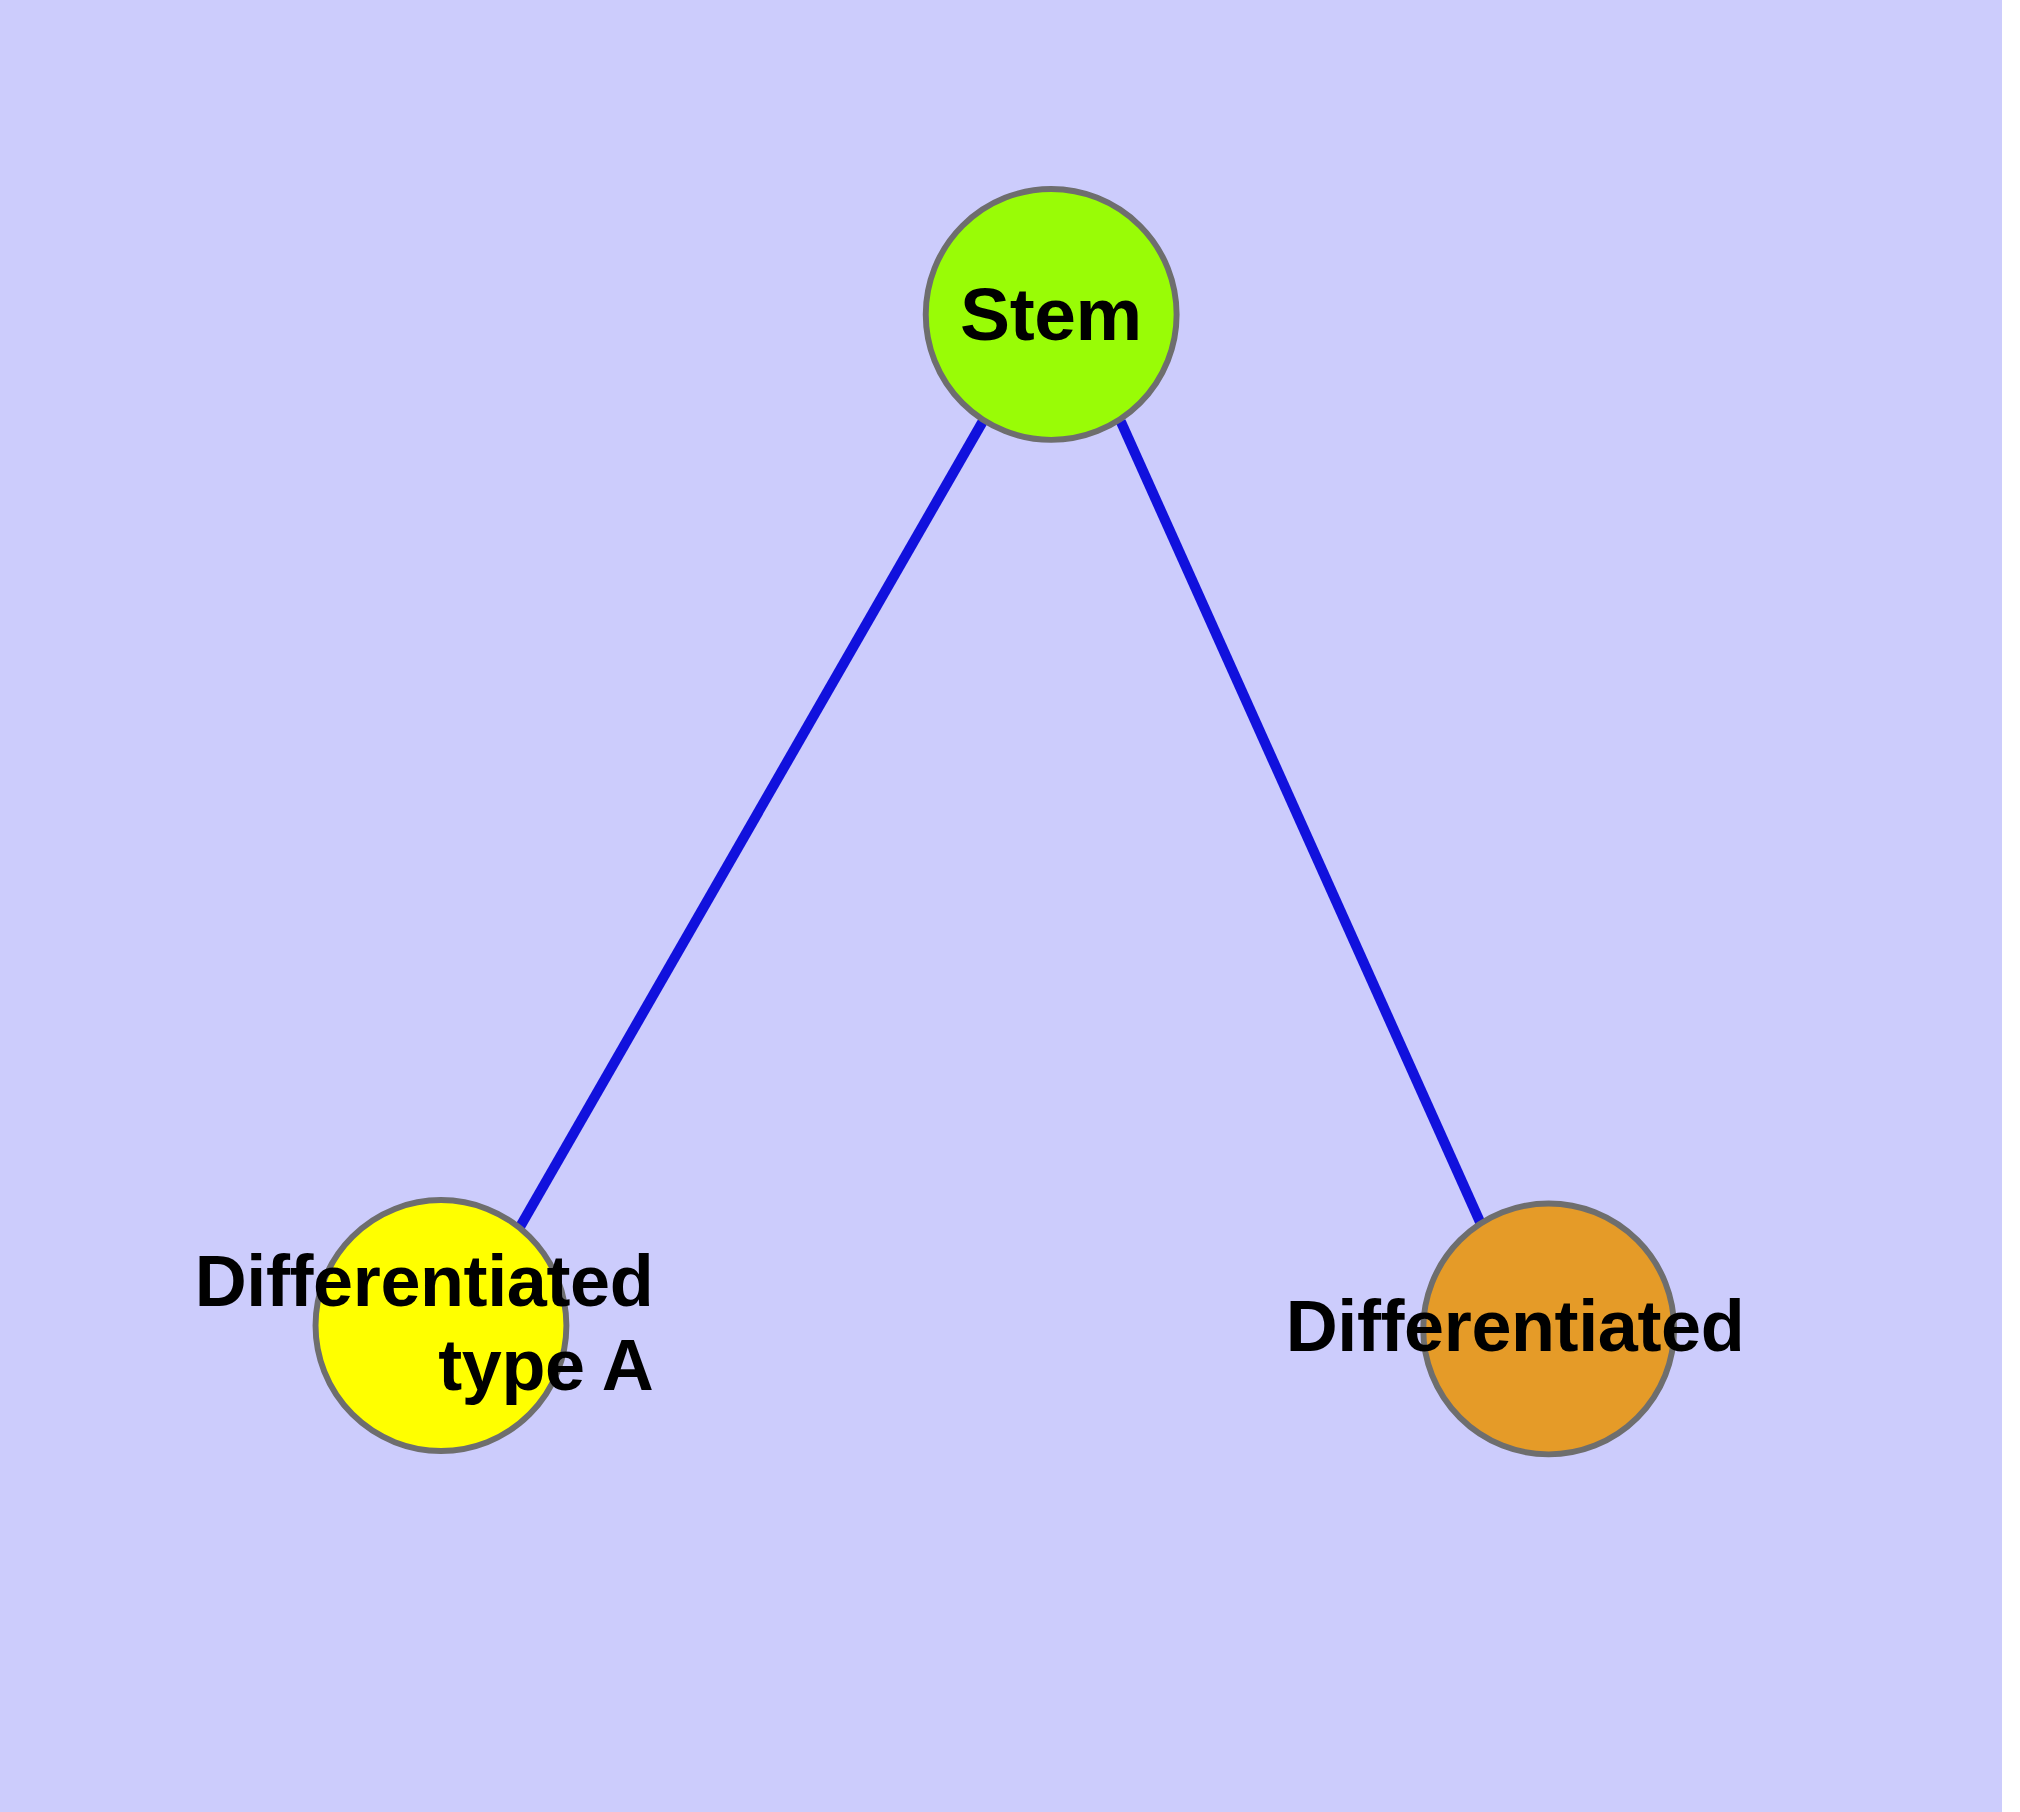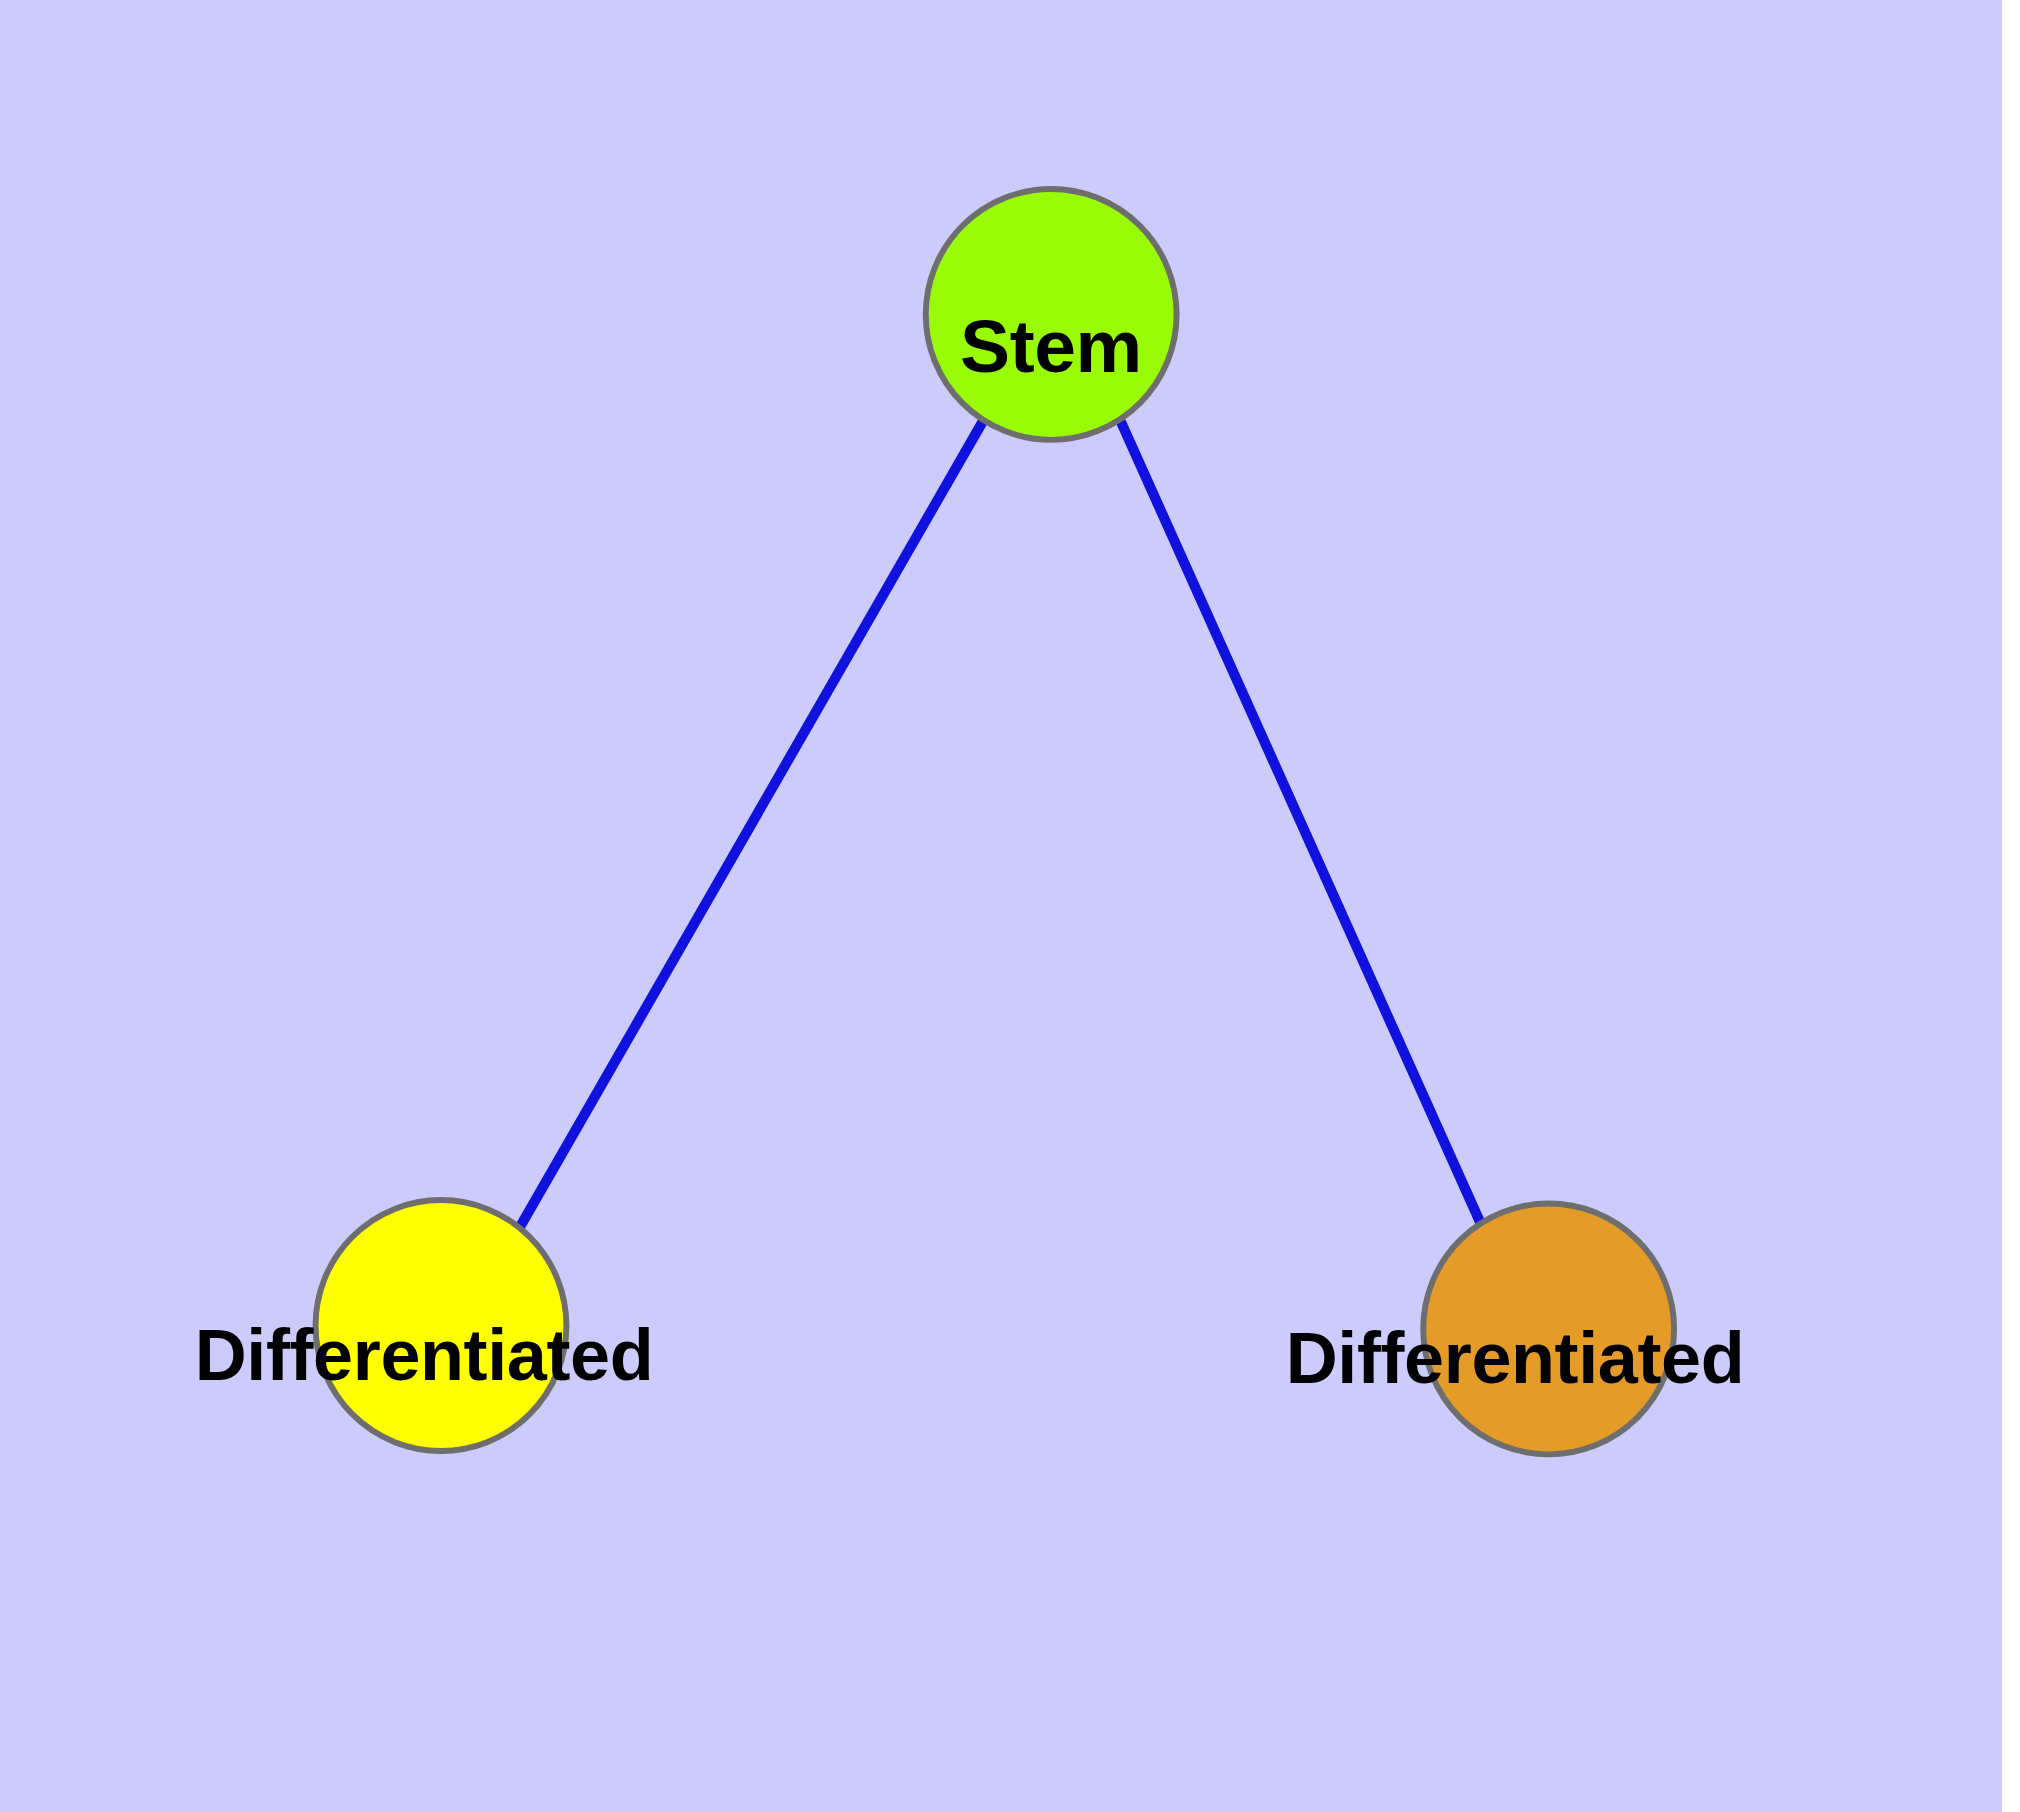--- a/index.html
+++ b/index.html
@@ -33,21 +33,20 @@
   .node-label {
     position: absolute;
     color: #000000;
     font-weight: bold;
     font-size: 72px;
     line-height: 1.16;
     text-align: right;
     white-space: nowrap;
     transform: translate(-50%, -50%);
     letter-spacing: -0.4px;
-    margin-top: 32px;
   }
   .node-label-single {
     font-size: 75px;
   }
 </style>
 </head>
 <body>
 
 <div id="canvas">
 
@@ -62,20 +61,21 @@
       <circle id="node-circle-1" cx="520" cy="1564" r="148" fill="#ffff00" stroke="#6e6e6e" stroke-width="7"></circle>
       <circle id="node-circle-2" cx="1827" cy="1568" r="148" fill="#e59b28" stroke="#6e6e6e" stroke-width="7"></circle>
       <circle id="node-circle-0" cx="1240" cy="371" r="148" fill="#99fc06" stroke="#6e6e6e" stroke-width="7"></circle>
     </g>
   </svg>
 
   <div class="node-label node-label-single" id="label-stem" style="left: 1051px; top: 314px; color: rgb(0, 0, 0);">Stem</div>
 
   <div class="node-label" id="label-diff-a" style="left: 424px; top: 1324px; color: rgb(0, 0, 0);">
     <div>Differentiated</div>
+    <div>type A</div>
   </div>
 
   <div class="node-label" id="label-diff-b" style="left: 1515px; top: 1327px; color: rgb(0, 0, 0);">
     <div>Differentiated</div>
   </div>
 
 </div>
 
 
 </body></html>

